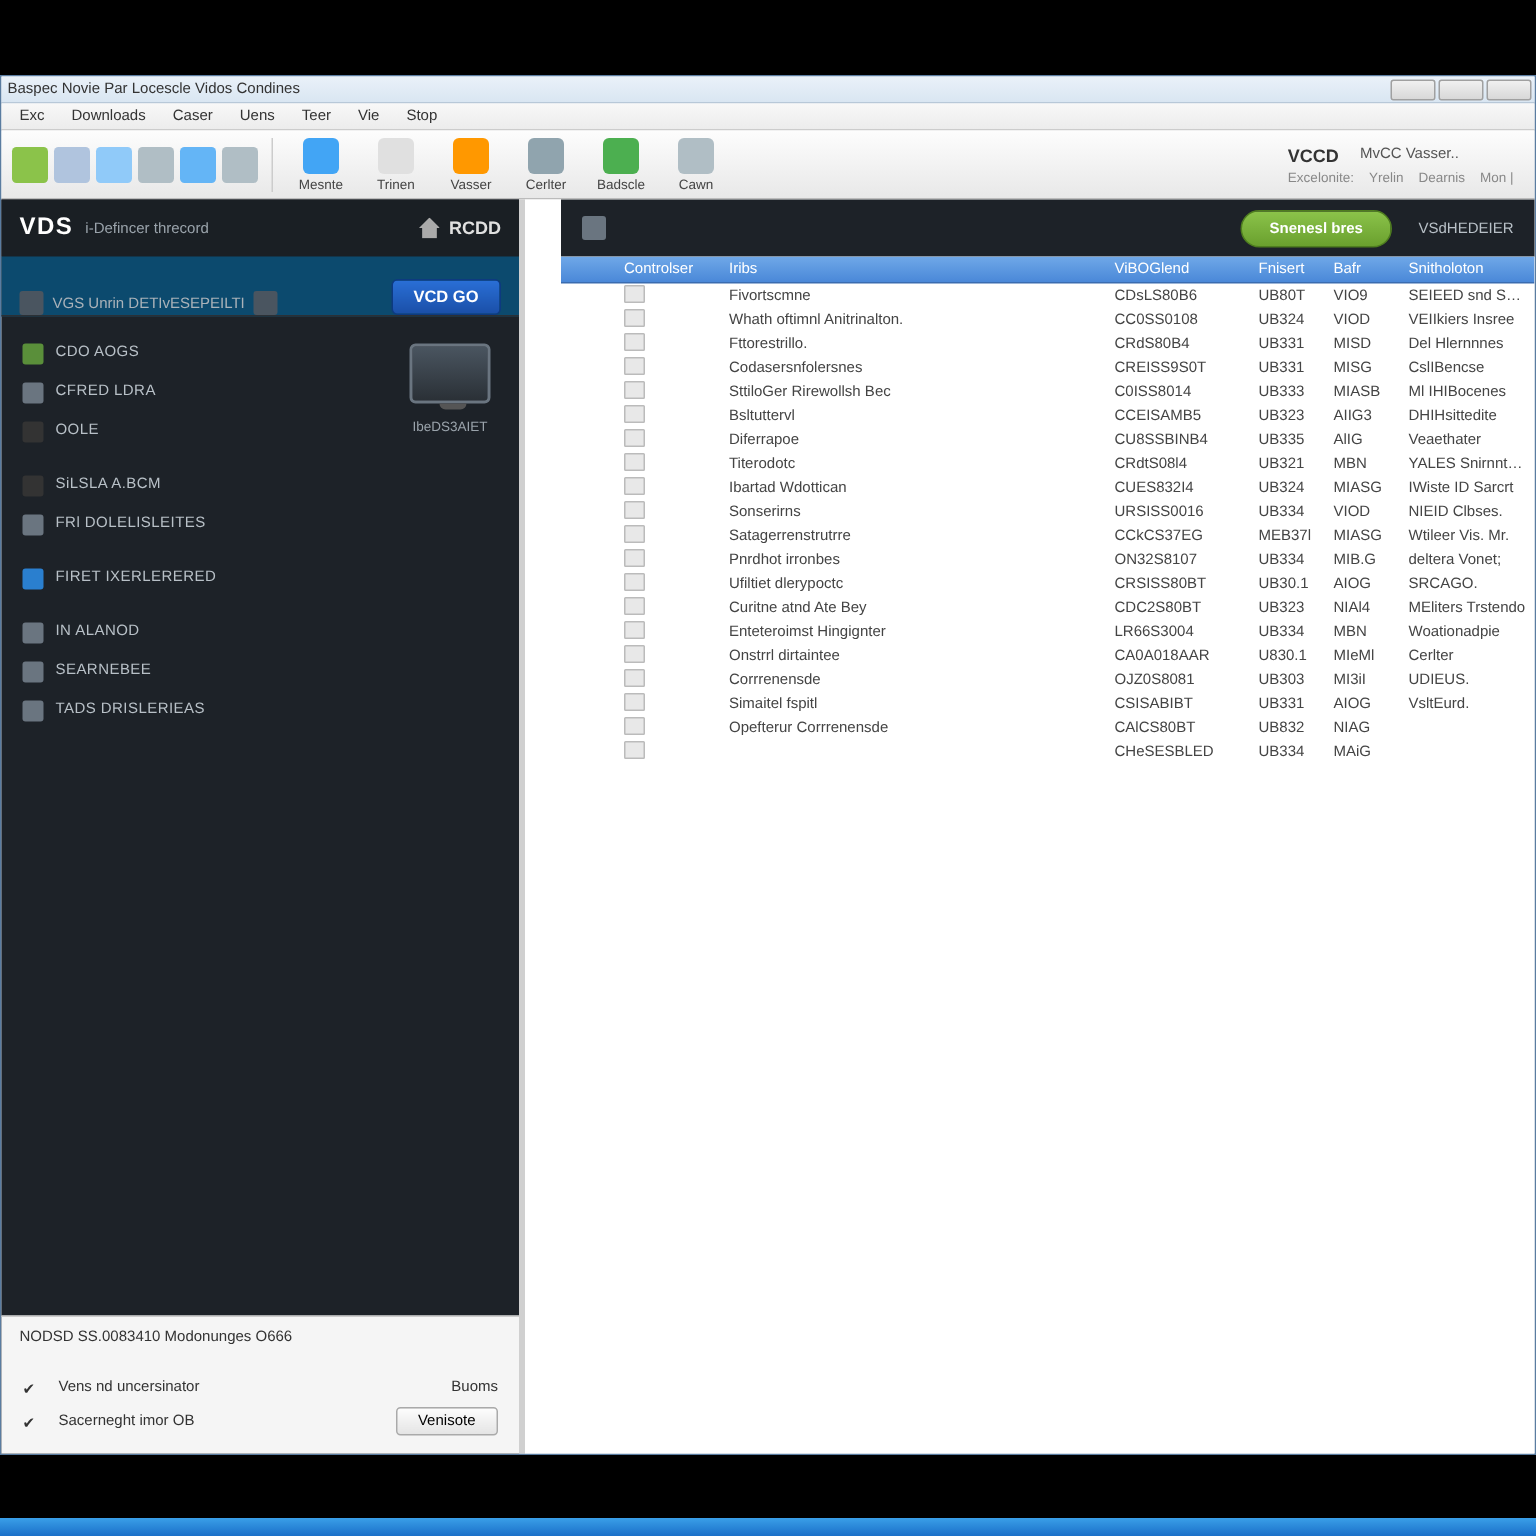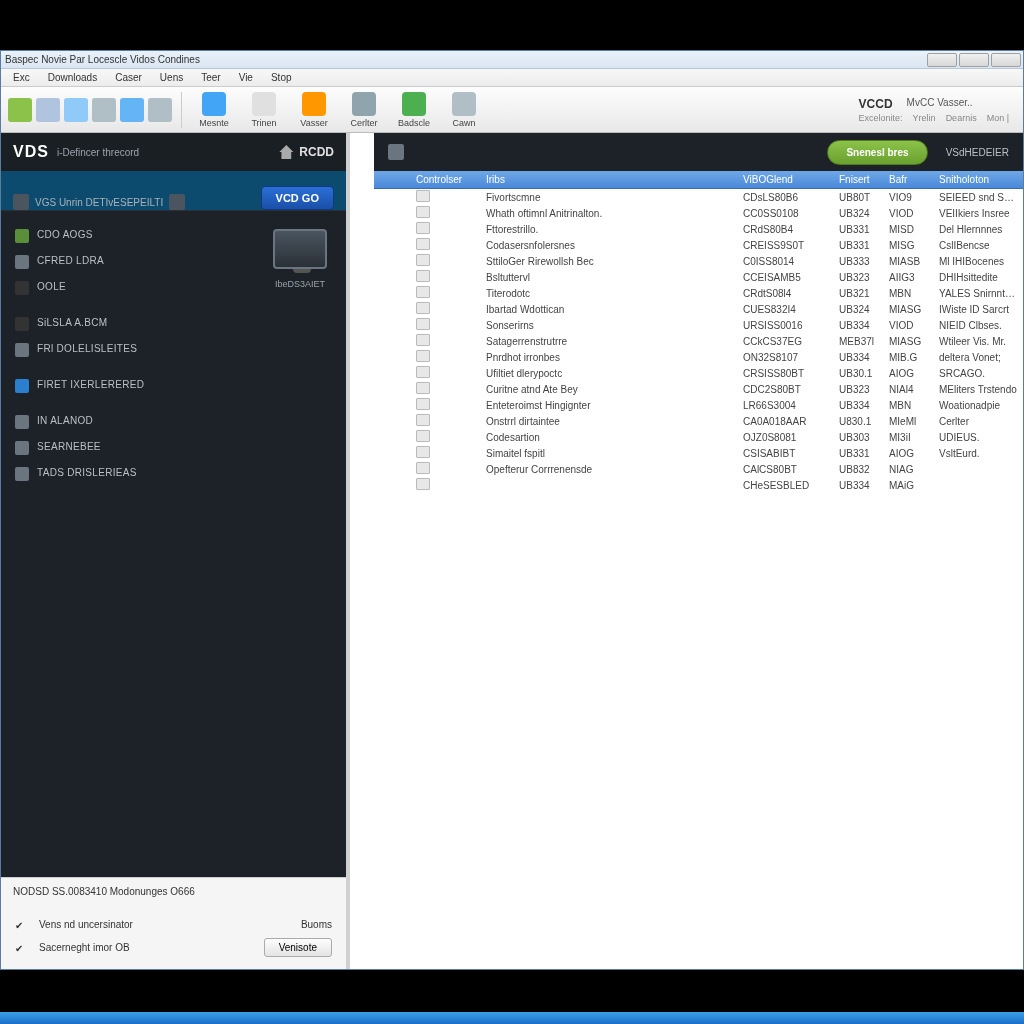--- a/index.html
+++ b/index.html
@@ -299,20 +299,30 @@
                 <div class="c-name">Bsltuttervl</div>
                 <div class="c-ico"></div>
                 <div class="c-v1">CCEISAMB5</div>
                 <div class="c-v2">UB323</div>
                 <div class="c-v3">AIIG3</div>
                 <div class="c-st">DHIHsittedite</div>
               </div>
               <div class="row">
                 <div class="c-ico"></div>
                 <div class="c-ctrl"><span class="file-ico"></span></div>
+                <div class="c-name">Diferrapoe</div>
+                <div class="c-ico"></div>
+                <div class="c-v1">CU8SSBINB4</div>
+                <div class="c-v2">UB335</div>
+                <div class="c-v3">AlIG</div>
+                <div class="c-st">Veaethater</div>
+              </div>
+              <div class="row">
+                <div class="c-ico"></div>
+                <div class="c-ctrl"><span class="file-ico"></span></div>
                 <div class="c-name">Titerodotc</div>
                 <div class="c-ico"></div>
                 <div class="c-v1">CRdtS08l4</div>
                 <div class="c-v2">UB321</div>
                 <div class="c-v3">MBN</div>
                 <div class="c-st">YALES Snirnnt Om</div>
               </div>
               <div class="row">
                 <div class="c-ico"></div>
                 <div class="c-ctrl"><span class="file-ico"></span></div>
@@ -389,21 +399,21 @@
                 <div class="c-name">Onstrrl dirtaintee</div>
                 <div class="c-ico"></div>
                 <div class="c-v1">CA0A018AAR</div>
                 <div class="c-v2">U830.1</div>
                 <div class="c-v3">MIeMl</div>
                 <div class="c-st">Cerlter</div>
               </div>
               <div class="row">
                 <div class="c-ico"></div>
                 <div class="c-ctrl"><span class="file-ico"></span></div>
-                <div class="c-name">Codesartion</div>
+                <div class="c-name">Corrrenensde</div>
                 <div class="c-ico"></div>
                 <div class="c-v1">OJZ0S8081</div>
                 <div class="c-v2">UB303</div>
                 <div class="c-v3">MI3iI</div>
                 <div class="c-st">UDIEUS.</div>
               </div>
               <div class="row">
                 <div class="c-ico"></div>
                 <div class="c-ctrl"><span class="file-ico"></span></div>
                 <div class="c-name">Simaitel fspitl</div>

